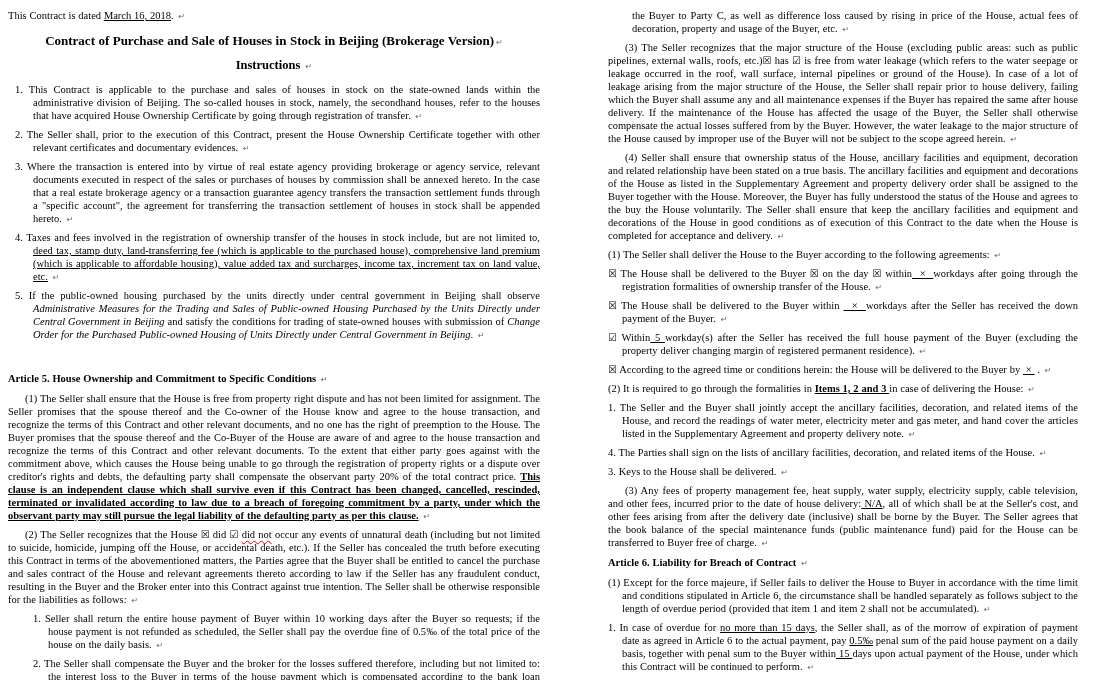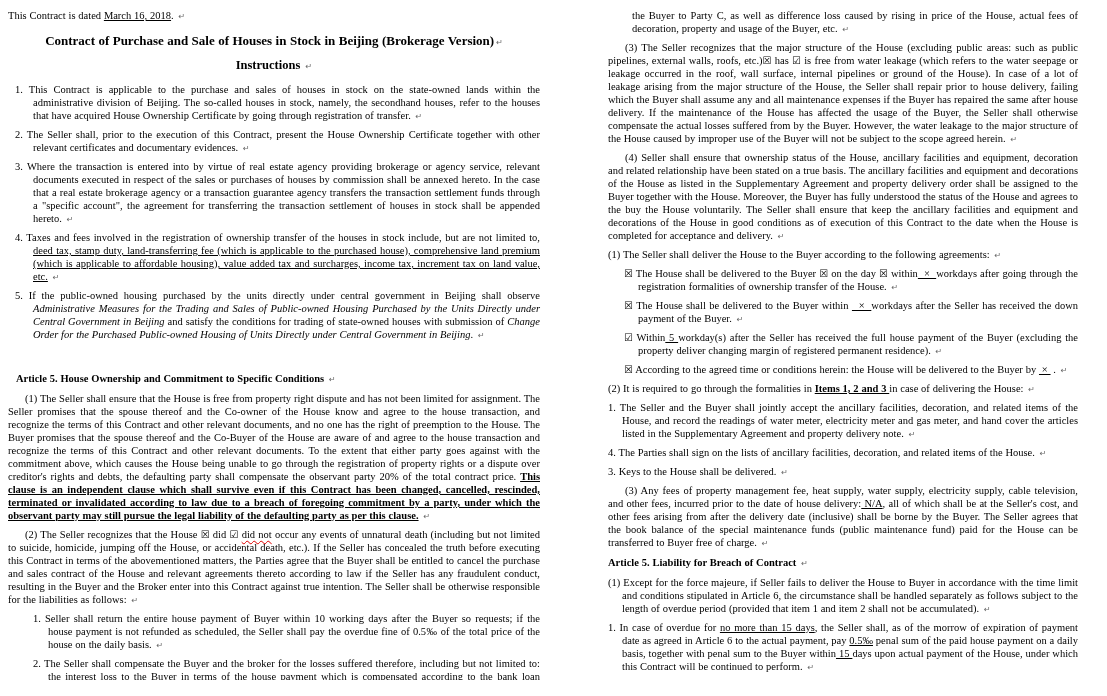--- a/index.html
+++ b/index.html
@@ -22,27 +22,27 @@
     font-size:10.5px; line-height:13px; text-align:justify;
     word-spacing:0.2px;
   }
   #page-left  .textcol { left:8px;  width:532px; }
   #page-right .textcol { left:66px; width:470px; }
 
   .blk { margin:5px 0; }
   .t-title    { font-size:13px;  line-height:17px; text-align:center; white-space:nowrap; margin:9px 0 4px; }
   .t-subtitle { font-size:12.5px; line-height:16px; text-align:center; margin:6px 0 8px; }
   .t-heading  { margin:6px 0; }
-  .t-heading-sp { margin:30px 8px 6px; }
+  .t-heading-sp { margin:30px 0 6px; }
   .t-para {}
   .t-para-indent { text-indent:17px; }
   .t-num1  { padding-left:25px; text-indent:-18px; }
   .t-num2  { padding-left:40px; text-indent:-15px; }
   .t-cont2 { padding-left:24px; }
-  .t-cbitem { padding-left:14px; text-indent:-14px;margin-left:16px; }
+  .t-cbitem { padding-left:14px; text-indent:-14px; }
   .t-rnum   { padding-left:14px; text-indent:-14px; }
 
   .run.b { font-weight:bold; }
   .run.i { font-style:italic; }
   .run.u { text-decoration:underline; text-underline-offset:1px; }
   .run.sq {
     text-decoration-line:underline;
     text-decoration-style:wavy;
     text-decoration-color:#dd0000;
     text-decoration-thickness:1px;
@@ -91,21 +91,21 @@
         <div class="blk t-para"><span class="run">(1) The Seller shall deliver the House to the Buyer according to the following agreements: </span><span class="pmark">↵</span></div>
         <div class="blk t-cbitem"><span class="cbx">☒</span><span class="run"> The House shall be delivered to the Buyer </span><span class="cbx">☒</span><span class="run"> on the day </span><span class="cbx">☒</span><span class="run"> within</span><span class="run u">&nbsp;&nbsp;×&nbsp;&nbsp;</span><span class="run">workdays after going through the registration formalities of ownership transfer of the House. </span><span class="pmark">↵</span></div>
         <div class="blk t-cbitem"><span class="cbx">☒</span><span class="run"> The House shall be delivered to the Buyer within </span><span class="run u">&nbsp;&nbsp;×&nbsp;&nbsp;</span><span class="run">workdays after the Seller has received the down payment of the Buyer. </span><span class="pmark">↵</span></div>
         <div class="blk t-cbitem"><span class="cbx">☑</span><span class="run"> Within</span><span class="run u">&nbsp;5&nbsp;</span><span class="run">workday(s) after the Seller has received the full house payment of the Buyer (excluding the property deliver changing margin of registered permanent residence). </span><span class="pmark">↵</span></div>
         <div class="blk t-cbitem"><span class="cbx">☒</span><span class="run"> According to the agreed time or conditions herein: the House will be delivered to the Buyer by </span><span class="run u">&nbsp;×&nbsp;</span><span class="run"> . </span><span class="pmark">↵</span></div>
         <div class="blk t-para"><span class="run">(2) It is required to go through the formalities in </span><span class="run b u">Items 1, 2 and 3 </span><span class="run">in case of delivering the House: </span><span class="pmark">↵</span></div>
         <div class="blk t-rnum"><span class="run">1. The Seller and the Buyer shall jointly accept the ancillary facilities, decoration, and related items of the House, and record the readings of water meter, electricity meter and gas meter, and hand cover the articles listed in the Supplementary Agreement and property delivery note. </span><span class="pmark">↵</span></div>
         <div class="blk t-rnum"><span class="run">4. The Parties shall sign on the lists of ancillary facilities, decoration, and related items of the House. </span><span class="pmark">↵</span></div>
         <div class="blk t-rnum"><span class="run">3. Keys to the House shall be delivered. </span><span class="pmark">↵</span></div>
         <div class="blk t-para-indent"><span class="run">(3) Any fees of property management fee, heat supply, water supply, electricity supply, cable television, and other fees, incurred prior to the date of house delivery:</span><span class="run u"> N/A</span><span class="run">, all of which shall be at the Seller's cost, and other fees arising from after the delivery date (inclusive) shall be borne by the Buyer. The Seller agrees that the book balance of the special maintenance funds (public maintenance fund) paid for the House can be transferred to Buyer free of charge. </span><span class="pmark">↵</span></div>
-        <div class="blk t-heading"><span class="run b">Article 5. Liability for Breach of Contract </span><span class="pmark">↵</span></div>
+        <div class="blk t-heading"><span class="run b">Article 6. Liability for Breach of Contract </span><span class="pmark">↵</span></div>
         <div class="blk t-rnum"><span class="run">(1) Except for the force majeure, if Seller fails to deliver the House to Buyer in accordance with the time limit and conditions stipulated in Article 6, the circumstance shall be handled separately as follows subject to the length of overdue period (provided that item 1 and item 2 shall not be accumulated). </span><span class="pmark">↵</span></div>
         <div class="blk t-rnum"><span class="run">1. In case of overdue for </span><span class="run u">no more than 15 days</span><span class="run">, the Seller shall, as of the morrow of expiration of payment date as agreed in Article 6 to the actual payment, pay </span><span class="run u">0.5‰</span><span class="run"> penal sum of the paid house payment on a daily basis, together with penal sum to the Buyer within</span><span class="run u">&nbsp;15&nbsp;</span><span class="run">days upon actual payment of the House, under which this Contract will be continued to perform. </span><span class="pmark">↵</span></div>
       </div>
   </div>
 
   <div class="corner-mark" style="left:8px;   top:687px;"></div>
   <div class="corner-mark" style="left:497px; top:687px;"></div>
   <div class="corner-mark" style="left:608px; top:687px;"></div>
   <div class="corner-mark" style="left:1077px;top:687px;"></div>
 </div>

